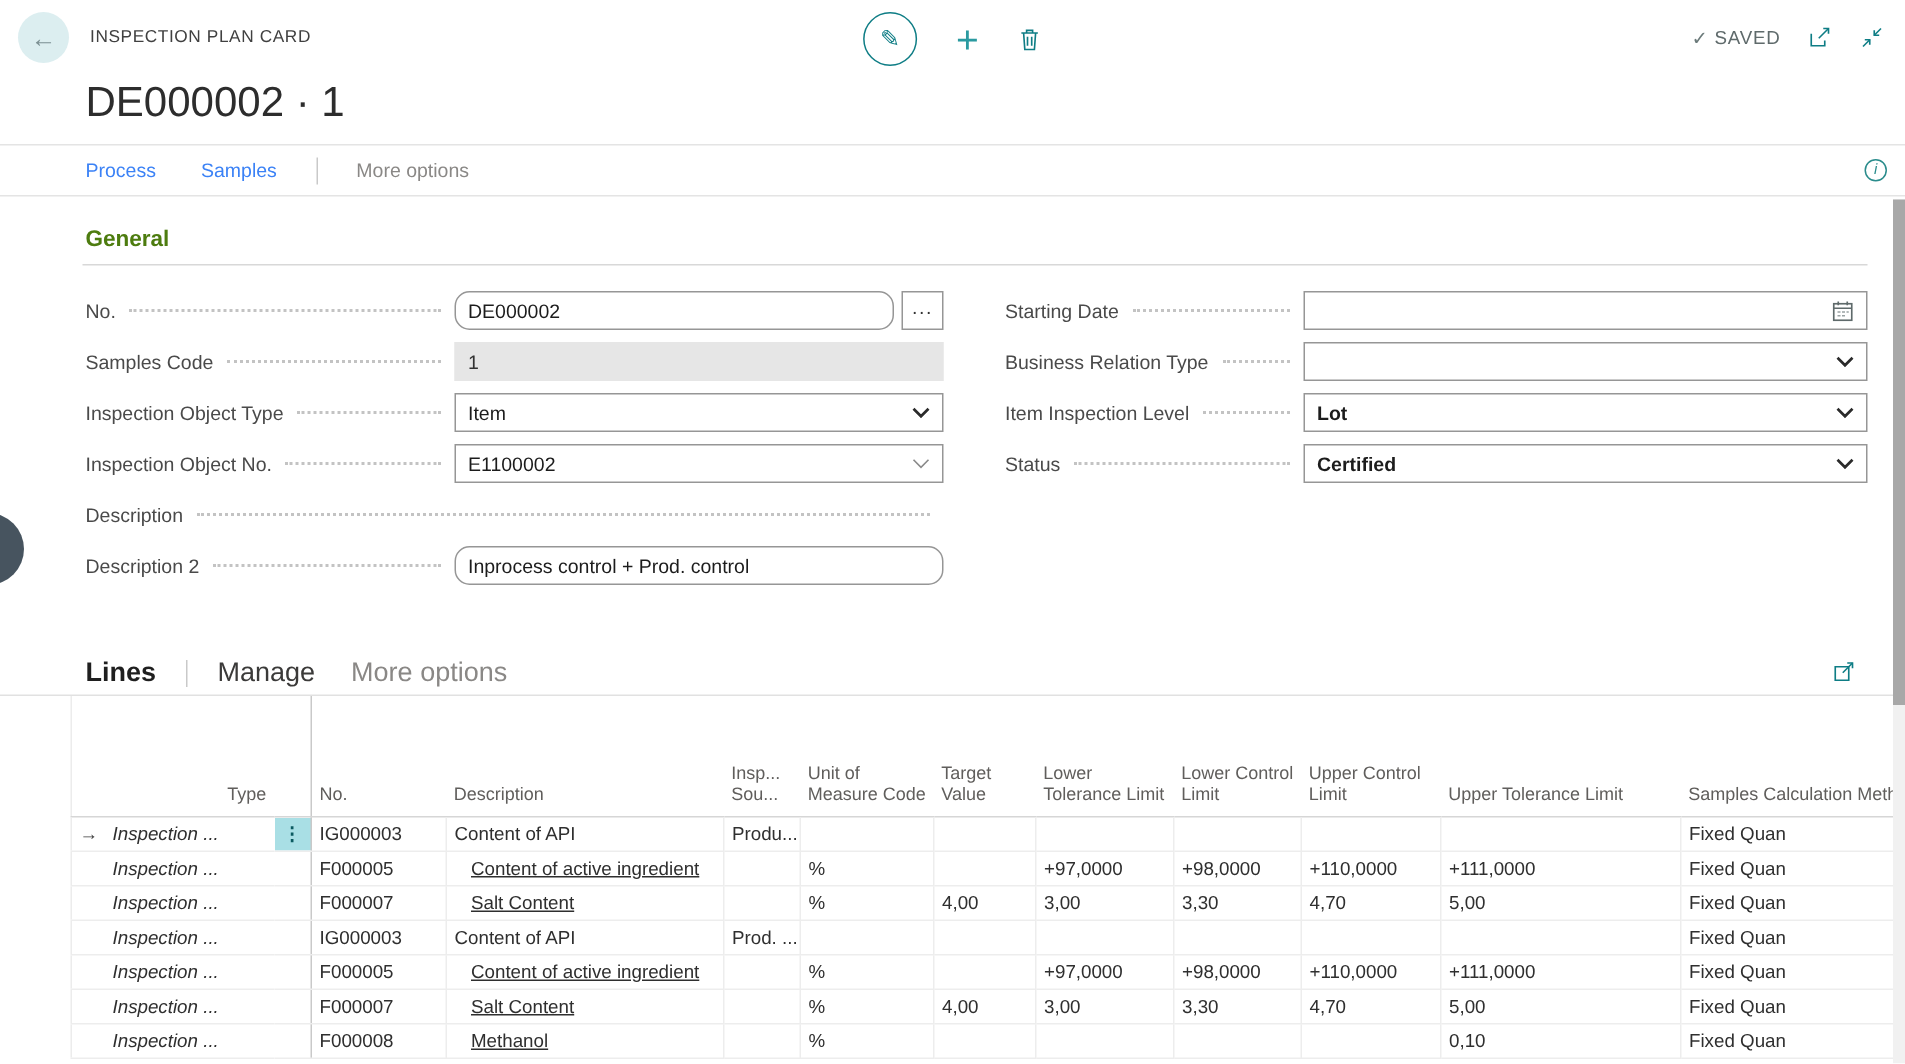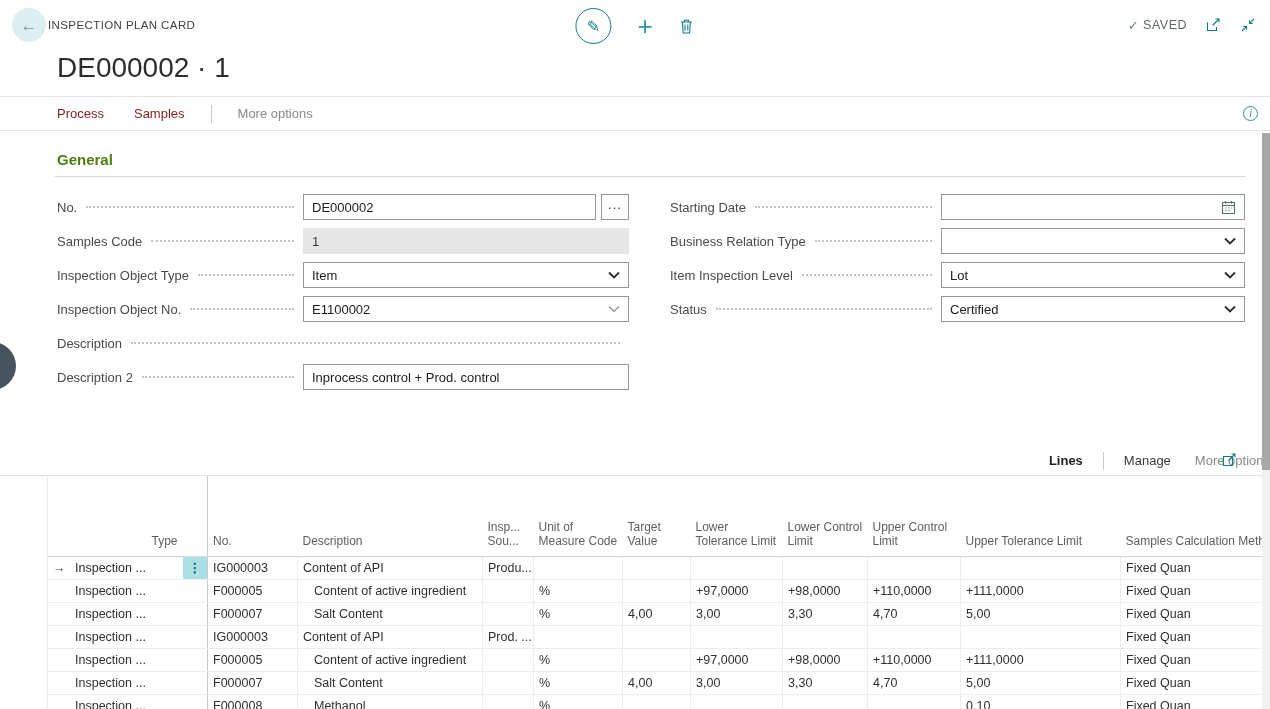--- a/index.html
+++ b/index.html
@@ -6,87 +6,87 @@
   html,body { margin:0; padding:0; }
   body {
     width:1270px; height:709px; overflow:hidden; position:relative;
     background:#ffffff; font-family:"Liberation Sans", sans-serif; color:#333;
   }
   
   .topbar { height:50px; display:flex; align-items:center; padding:0 14px; position:relative; }
   .back-btn { width:34px; height:34px; border-radius:50%; background:#dceef0; border:none;
     display:flex; align-items:center; justify-content:center; cursor:pointer; margin-left:-2px; }
   .back-btn span { color:#7d9194; font-size:17px; line-height:1; }
-  .caption { margin-left:2px; font-size:11.5px; letter-spacing:.4px; color:#404040; }
+  .caption { margin-left:14px; font-size:11.5px; letter-spacing:.4px; color:#404040; }
   .center-actions { position:absolute; left:50%; transform:translateX(-50%); top:8px;
     display:flex; align-items:center; gap:26px; }
   .edit-circle { width:36px; height:36px; border-radius:50%; border:1px solid #0e7d85;
     background:#fff; display:flex; align-items:center; justify-content:center; cursor:pointer; }
   .edit-circle span { color:#0e7d85; font-size:16px; }
   .icon-btn { background:none; border:none; padding:0; cursor:pointer; display:flex; align-items:center; }
   .plus-glyph { color:#2a9aa0; font-size:26px; font-weight:300; line-height:1; }
   .topbar-right { margin-left:auto; display:flex; align-items:center; gap:18px; }
   .saved { display:flex; align-items:center; gap:4px; color:#5f6a6b; font-size:12.5px; letter-spacing:.5px; }
   .saved .check { color:#6b7a7a; font-size:13px; }
   svg.tealstroke path, svg.tealstroke line, svg.tealstroke rect { stroke:#0e7d85; fill:none; }
   
   .page-title { font-size:28px; font-weight:300; color:#2d2d2d; margin:0 0 10px 57px; line-height:36px; }
   .rule { border-top:1px solid #e4e4e4; }
   .menubar { height:34px; display:flex; align-items:center; padding-left:57px;
     border-bottom:1px solid #e4e4e4; position:relative; font-size:13px; }
-  .menu-item { color:#7f1d1d; margin-right:30px; cursor:pointer; }
+  .menu-item { color:#3b82f6; margin-right:30px; cursor:pointer; }
   .vdiv { width:1px; height:18px; background:#c9c9c9; margin:0 26px 0 -4px; }
   .menu-more { color:#8a8886; cursor:pointer; }
   .info-circle { position:absolute; right:12px; width:15px; height:15px; border:1px solid #2a8c8c;
     border-radius:50%; color:#2a8c8c; font-size:10px; display:flex; align-items:center;
     justify-content:center; font-style:italic; cursor:pointer; }
   
   .section-head { margin:20px 25px 0 55px; border-bottom:1px solid #d8d8d8; padding:0 0 7px 2px; }
   .section-head span { font-size:15px; font-weight:700; color:#4d7c0f; }
   .form-grid { margin:17px 25px 0 57px; display:grid; grid-template-columns:572px 575px; column-gap:41px; }
   .field-row { display:flex; align-items:center; height:26px; margin-bottom:8px; }
   .f-label { font-size:13px; color:#4a4a4a; white-space:nowrap; }
   .leader { flex:1; height:2px; border-bottom:2px dotted #c3c3c3; margin:0 9px; }
   .ctl { width:326px; flex:none; }
-  .col-right .ctl { width:304px; }
+  .col-right .ctl { width:376px;font-weight:bold; }
   .input-box { height:26px; border:1px solid #969696; background:#fff; display:flex; align-items:center;
     padding:0 8px; font-size:13px; color:#1c1c1c; width:100%; }
-  input.input-box { outline:none; }
+  input.input-box { outline:none;border-radius:10px; }
   .assist-wrap { display:flex; gap:5px; width:100%; }
   .assist-wrap input { width:293px; }
   .assist-btn { width:28px; height:26px; border:1px solid #969696; background:#fff; cursor:pointer;
     font-size:13px; color:#333; line-height:1; letter-spacing:1px; padding-bottom:6px; }
   .disabled-box { background:#e6e6e6; border-color:#e6e6e6; color:#333; }
   .chev { margin-left:auto; flex:none; }
   .cal { margin-left:auto; flex:none; }
   .val { white-space:nowrap; overflow:hidden; }
   
-  .lines-toolbar { margin-top:48px; height:30px; display:flex; align-items:center; padding-left:57px;
-    border-bottom:1px solid #e1e1e1; position:relative; font-size:13px;justify-content:flex-end; }
+  .lines-toolbar { margin-top:36px; height:30px; display:flex; align-items:center; padding-left:57px;
+    border-bottom:1px solid #e1e1e1; position:relative; font-size:18px; }
   .lines-tab { font-weight:700; color:#1f1f1f; margin-right:26px; cursor:pointer; }
   .lines-toolbar .vdiv { margin:0 0 0 -6px; }
   .manage { color:#3b3a39; margin:0 24px 0 20px; cursor:pointer; }
   .focus-btn { position:absolute; right:32px; top:6px; }
   
   table.lines { margin-left:47px; width:1223px; border-collapse:collapse; table-layout:fixed;
     border-left:1px solid #ececec; }
   table.lines th { height:80px; vertical-align:bottom; padding:0 5px 8px 5px; font-weight:400;
     font-size:12px; color:#605e5c; text-align:left; white-space:pre-line; line-height:14px;
     border-bottom:1px solid #d6d6d6; overflow:hidden; cursor:pointer; }
   table.lines th.th-type { padding-left:33px;text-align:right; }
   table.lines td { height:23px; font-size:12.5px; color:#2f2f2f; padding:0 5px;
     border-bottom:1px solid #ededed; border-right:1px solid #ededed; white-space:nowrap;
     overflow:hidden; cursor:default; }
   table.lines td.no-r, table.lines th.no-r { border-right:none; }
   .col-divider { border-right:1px solid #c9c9c9 !important; }
-  td.cell-type { border-right:none !important; padding-left:5px; }
+  td.cell-type { border-right:none !important; padding-left:5px;font-style:italic; }
   .row-arrow { display:inline-block; width:22px; color:#3a3a3a; }
   td.cell-dots { text-align:center; padding:0; }
   td.cell-dots.active { background:#a9dfe5; color:#0b5a60; font-weight:700; cursor:pointer; }
-  .indent1 { padding-left:16px !important; }
+  .indent1 { padding-left:16px !important;text-decoration:underline; }
   
   .scroll-track { position:absolute; right:0; top:133px; width:8px; height:576px; background:#f1f1f1; }
   .scroll-thumb { position:absolute; right:0; top:133px; width:8px; height:337px; background:#a8a8a8; }
   .side-tab { position:absolute; left:-32px; top:342px; width:48px; height:48px; border-radius:50%;
     background:#47545f; cursor:pointer; }
 </style>
 </head>
 <body>
 
 <div class="topbar">

